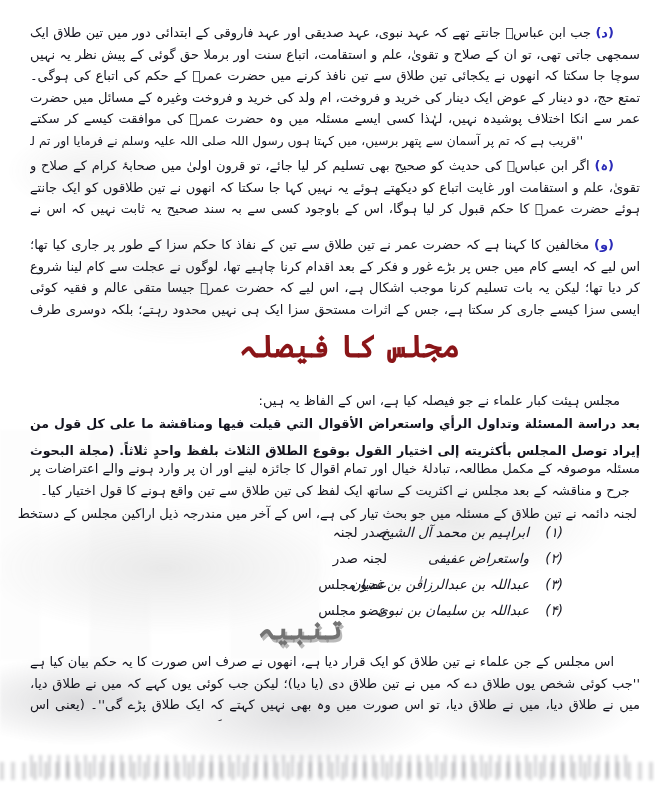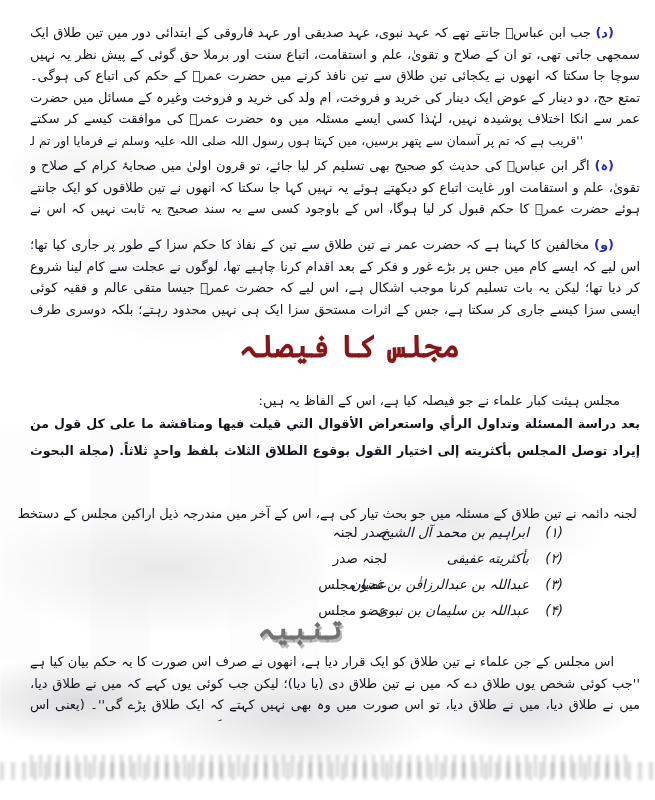--- a/index.html
+++ b/index.html
@@ -98,30 +98,31 @@
 
   <div class="h1">مجلس کا فیصلہ</div>
 
   <div class="tb intro single">مجلس ہیئت کبار علماء نے جو فیصلہ کیا ہے، اس کے الفاظ یہ ہیں:</div>
 
   <div class="tb arabic last-right">
     <span>بعد دراسة المسئلة وتداول الرأي واستعراض الأقوال التي قيلت فيها ومناقشة ما على كل قول من إيراد توصل المجلس بأكثريته إلى اختيار القول بوقوع الطلاق الثلاث بلفظ واحدٍ ثلاثاً.</span>
     <span>(مجلة البحوث الإسلامية المجلد الأول، العدد الثالث، ص: ١٦٥)</span>
   </div>
 
+  <div class="tb trans last-center">مسئلہ موصوفہ کے مکمل مطالعہ، تبادلۂ خیال اور تمام اقوال کا جائزہ لینے اور ان پر وارد ہونے والے اعتراضات پر جرح و مناقشہ کے بعد مجلس نے اکثریت کے ساتھ ایک لفظ کی تین طلاق سے تین واقع ہونے کا قول اختیار کیا۔</div>
 
   <div class="tb note single">لجنہ دائمہ نے تین طلاق کے مسئلہ میں جو بحث تیار کی ہے، اس کے آخر میں مندرجہ ذیل اراکین مجلس کے دستخط بھی موجود ہیں۔</div>
 
   <div class="members">
     <div class="mrow">
       <span class="mname"><span class="mnum">(۱)</span><span>ابراہیم بن محمد آل الشیخ</span></span>
       <span class="mrole">صدر لجنہ</span>
     </div>
     <div class="mrow">
-      <span class="mname"><span class="mnum">(۲)</span><span>بأكثريته عفیفی</span></span>
+      <span class="mname"><span class="mnum">(۲)</span><span>واستعراض عفیفی</span></span>
       <span class="mrole">لجنہ صدر</span>
     </div>
     <div class="mrow">
       <span class="mname"><span class="mnum">(۳)</span><span>عبداللہ بن عبدالرزاقٰن بن غدیان</span></span>
       <span class="mrole">عضو مجلس</span>
     </div>
     <div class="mrow">
       <span class="mname"><span class="mnum">(۴)</span><span>عبداللہ بن سلیمان بن نبوی</span></span>
       <span class="mrole">عضو مجلس</span>
     </div>

